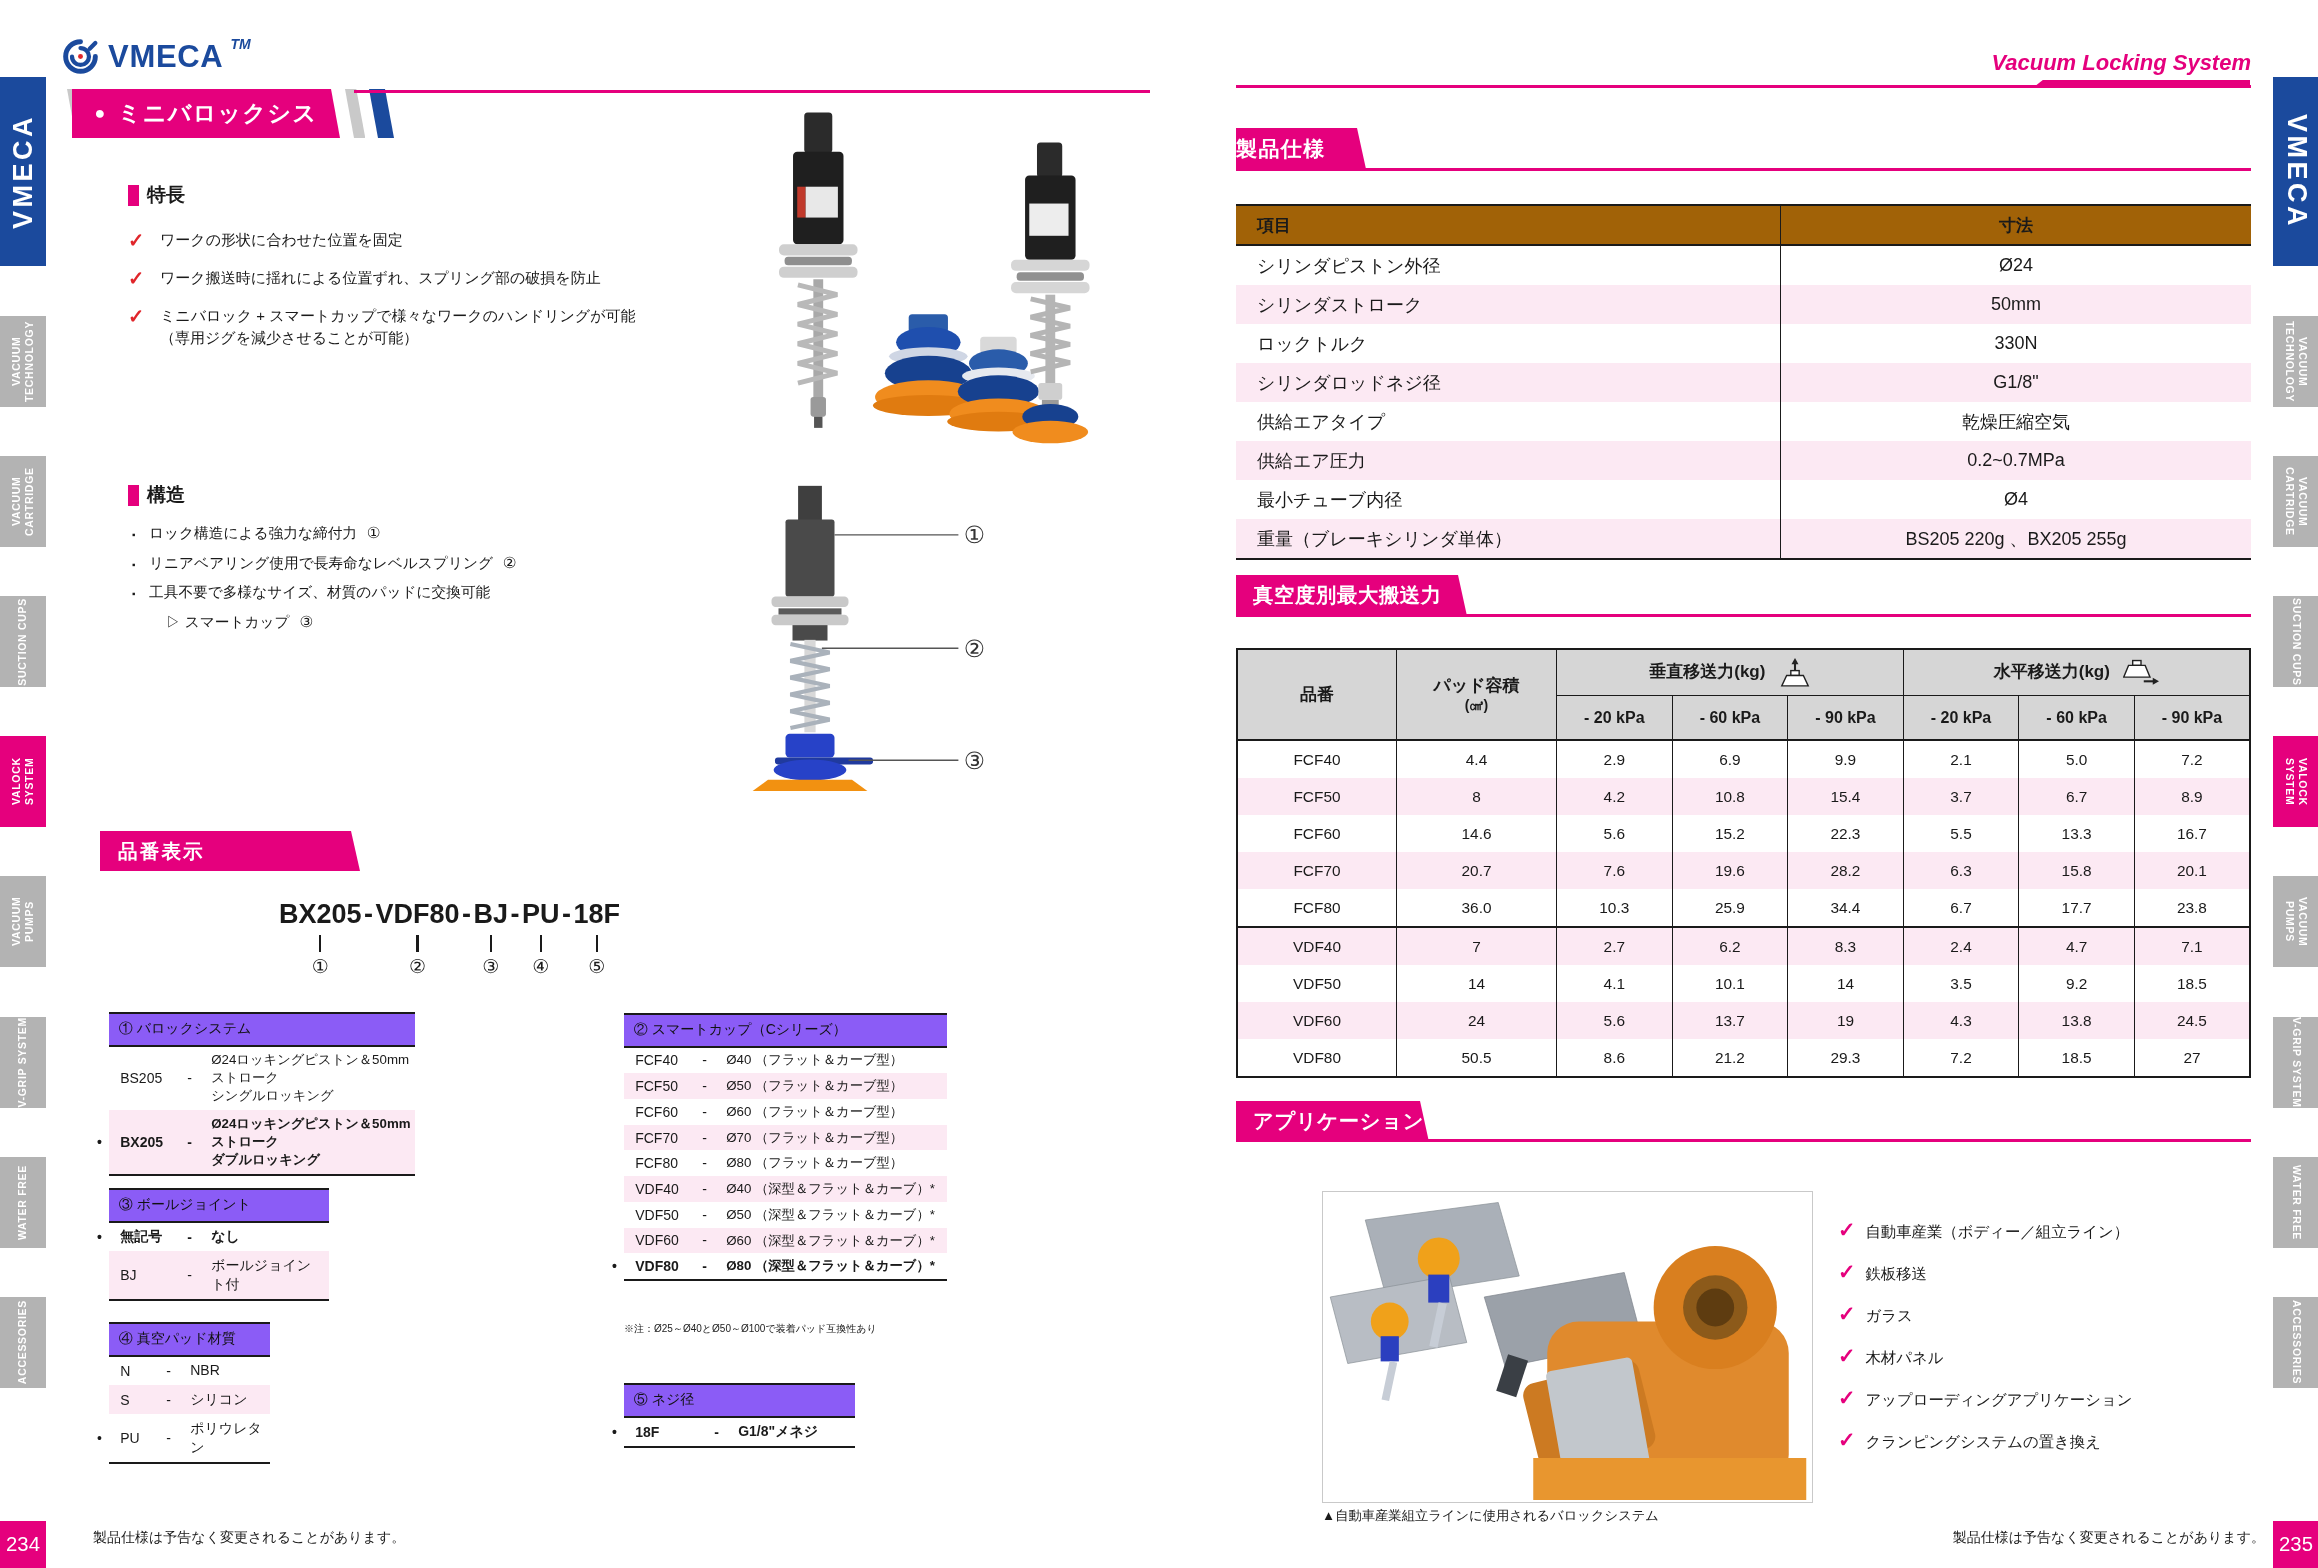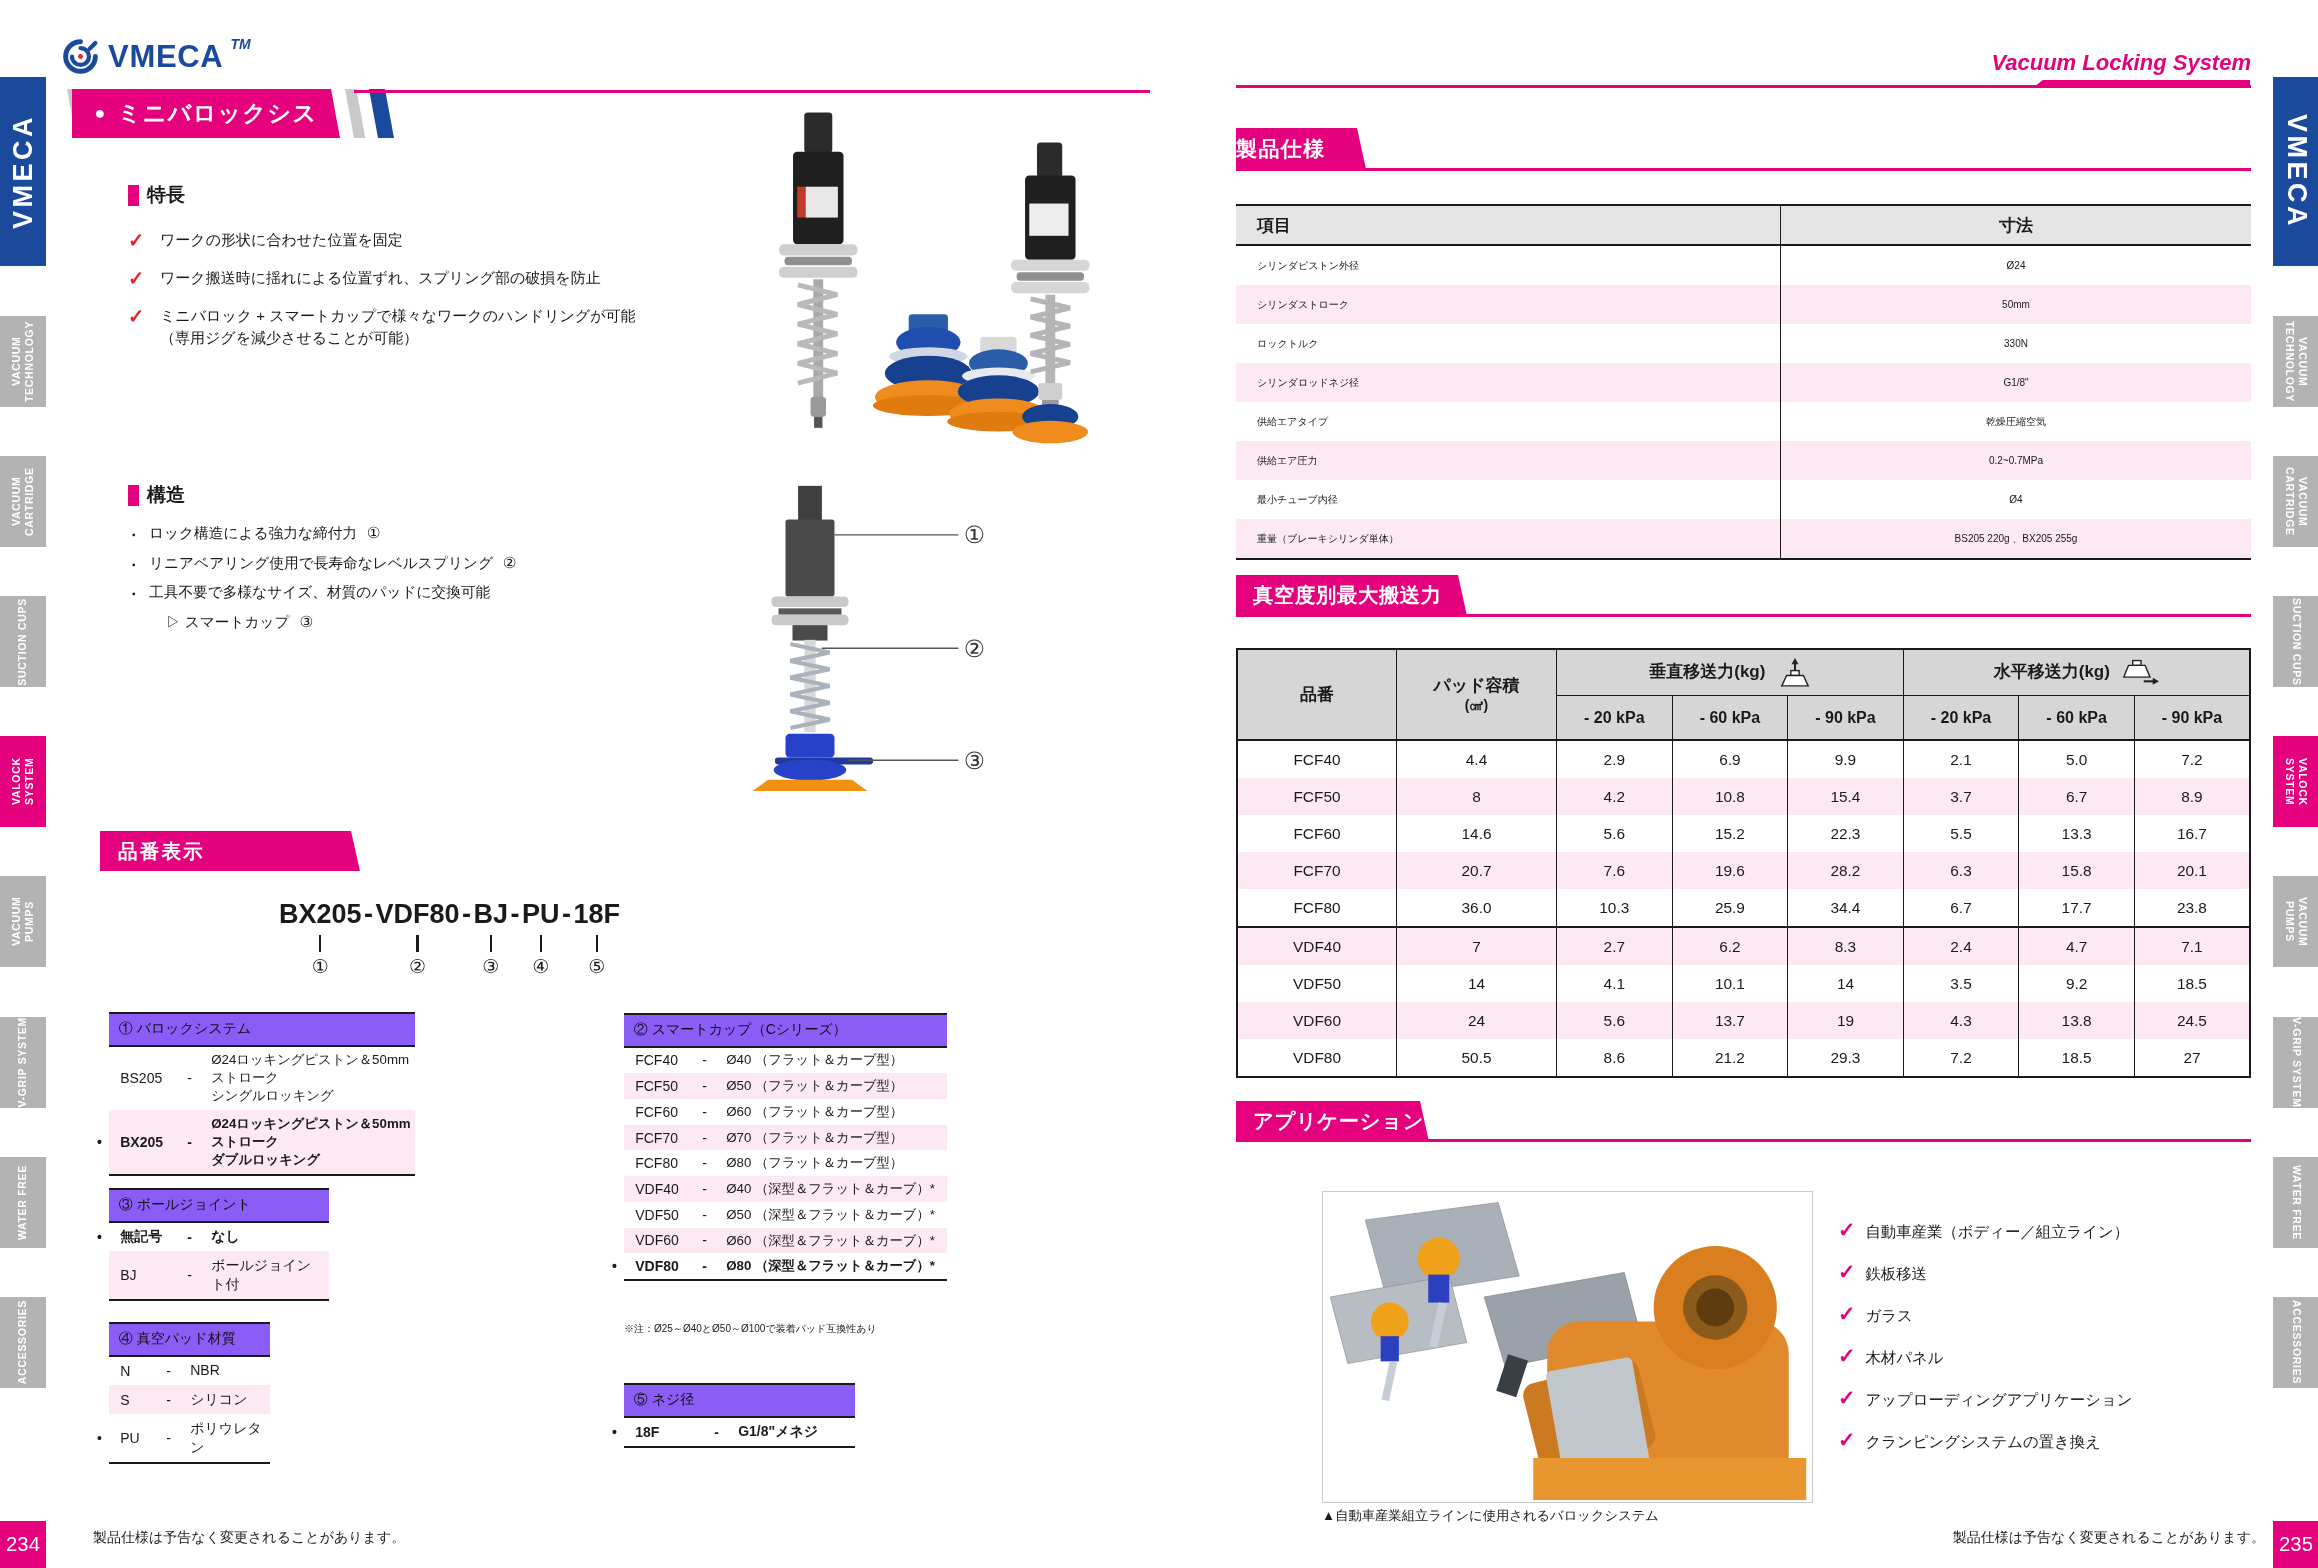--- a/index.html
+++ b/index.html
@@ -99,24 +99,24 @@
                font-size:22px;font-weight:bold;font-style:italic;color:#e5007d;}
   #rule-top-right{left:1236px;top:85px;width:1015px;}
   #rule-top-thick{left:2033px;top:80px;width:217px;height:7.7px;background:#e5007d;
                   clip-path:polygon(9.8px 0,100% 0,100% 100%,0 100%);position:absolute;}
   #spec-banner{left:1236px;top:128px;width:130px;height:41px;}
   #spec-banner .btxt{line-height:41px;font-size:21px;letter-spacing:1.4px;}
   #rule-spec{left:1236px;top:168px;width:1015px;}
 
   #spec-table{left:1236px;top:204px;width:1015px;border-collapse:collapse;position:absolute;
               border-top:2.8px solid #1a1a1a;border-bottom:2.8px solid #1a1a1a;table-layout:fixed;}
-  #spec-table th{height:36px;background:#e5e5e5;font-size:17px;border-bottom:2.1px solid #1a1a1a;}
+  #spec-table th{height:36px;background:#a16207;font-size:17px;border-bottom:2.1px solid #1a1a1a;}
   #spec-table .s-item{width:522px;text-align:left;padding-left:21px;border-right:1.4px solid #1a1a1a;}
   #spec-table .s-dim{text-align:center;}
-  #spec-table td{height:37px;font-size:10px;}
+  #spec-table td{height:37px;font-size:18px;}
   #spec-table td.item{text-align:left;padding-left:21px;border-right:1.4px solid #1a1a1a;}
   #spec-table td.val{text-align:center;}
   #spec-table tr.pink{background:#fce9f3;}
 
   #cap-banner{left:1236px;top:575px;width:231px;height:41px;}
   #cap-banner .btxt{padding-left:17px;line-height:41px;font-size:20.3px;letter-spacing:0.7px;}
   #rule-capacity{left:1236px;top:614px;width:1015px;}
 
   #capacity-table{left:1236px;top:648px;width:1015px;border-collapse:collapse;position:absolute;
                   border:2.1px solid #1a1a1a;table-layout:fixed;}

